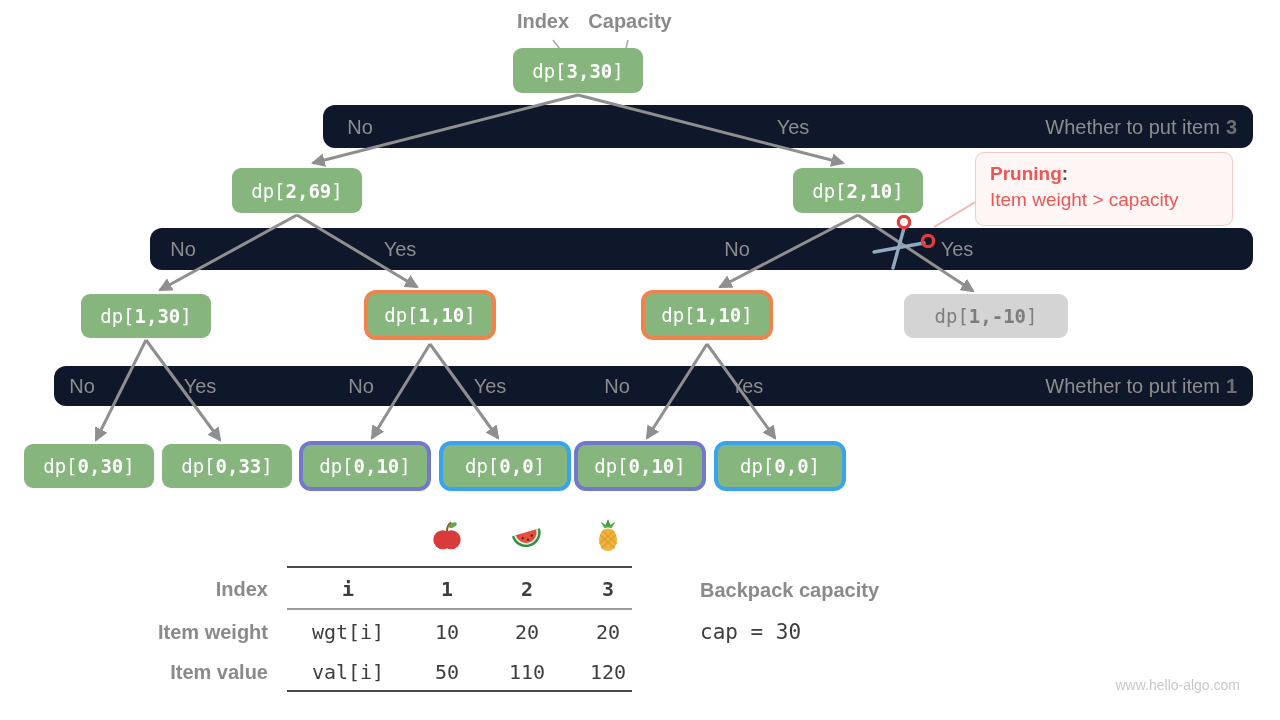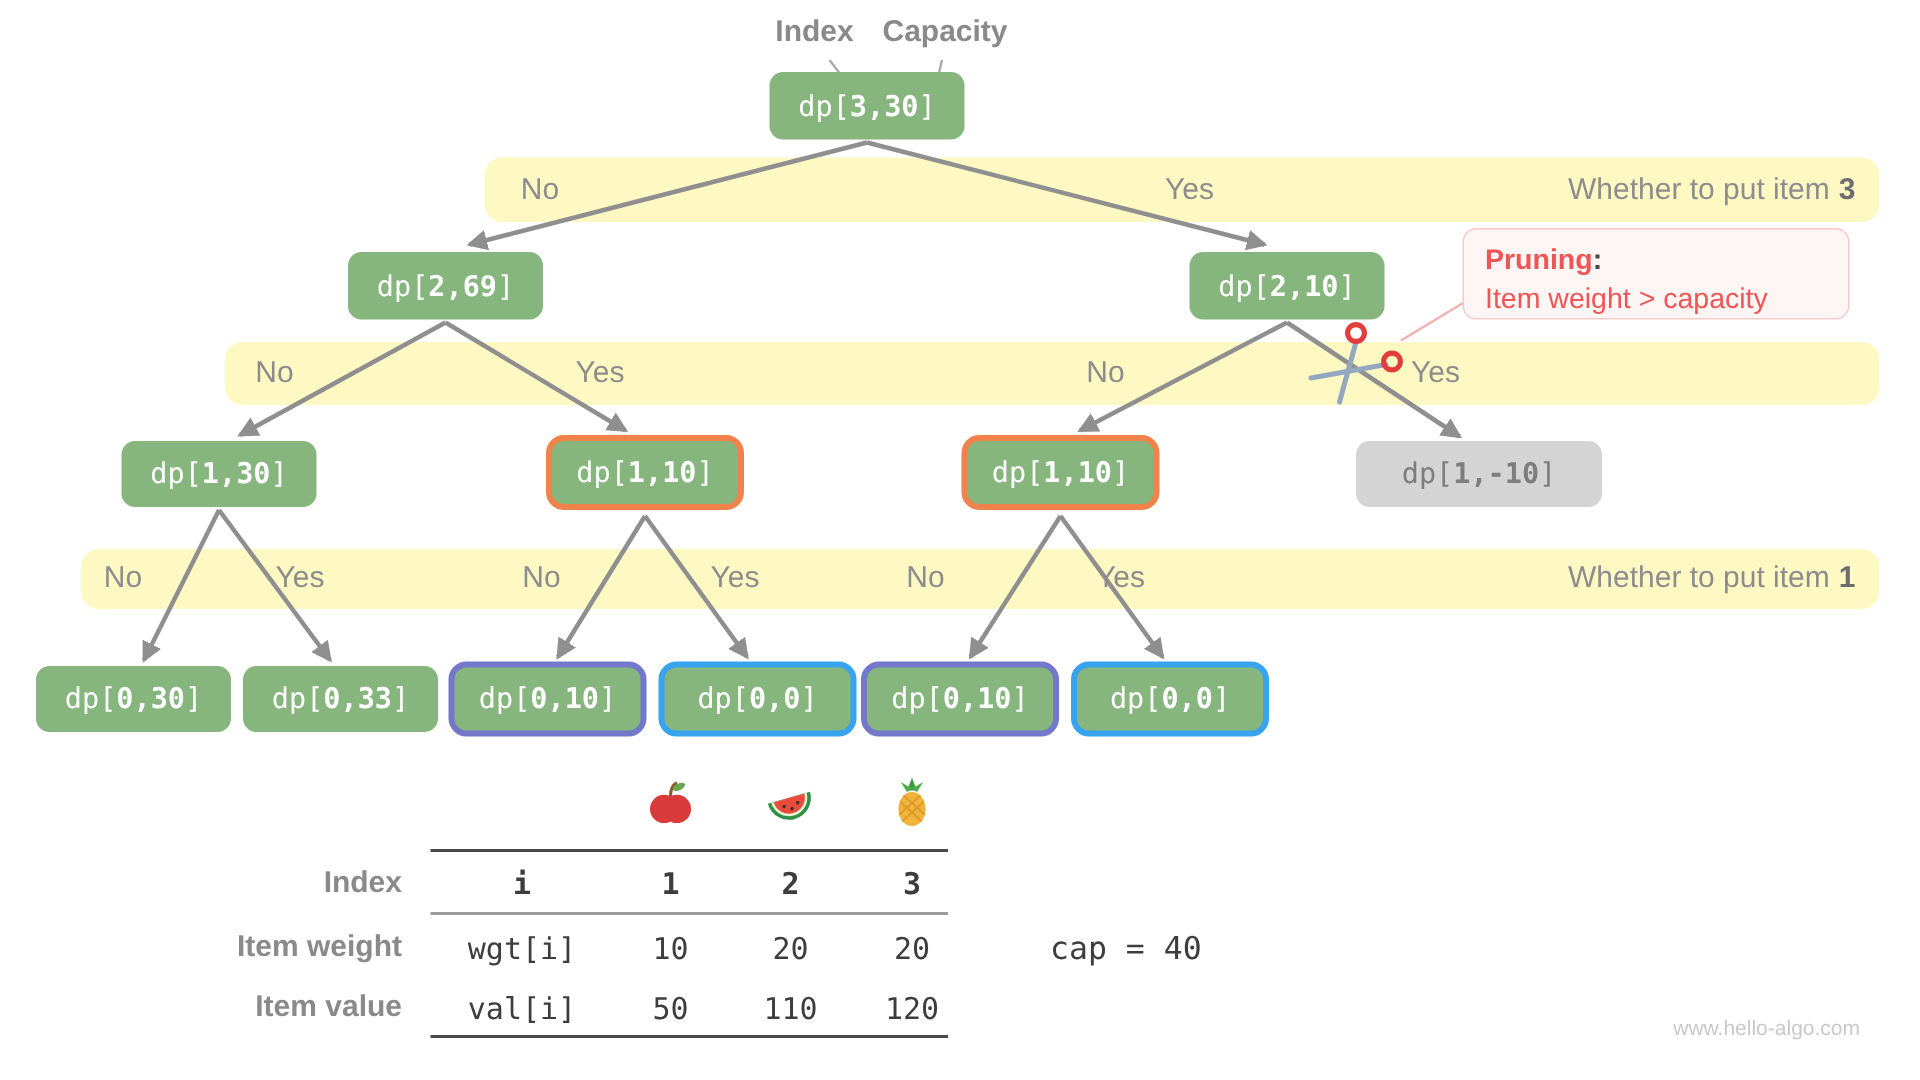--- a/index.html
+++ b/index.html
@@ -1,37 +1,37 @@
 <!DOCTYPE html>
 <html><head>
 <meta charset="utf-8">
 <style>
   html,body{margin:0;padding:0;background:#fff;}
   .page{position:relative;width:1280px;height:720px;background:#ffffff;overflow:hidden;
         font-family:"Liberation Sans",sans-serif;}
   
-  .band{position:absolute;background:#fef9c3;border-radius:12px;z-index:1;}
+  .band{position:absolute;background:#0f172a;border-radius:12px;z-index:1;}
   .bl{position:absolute;top:50%;transform:translate(-50%,-50%);font-size:20px;color:#8d8d8d;}
   .bq{position:absolute;right:16px;top:50%;transform:translateY(-50%);font-size:20px;color:#8d8d8d;white-space:nowrap;}
   .bq b{color:#6e6e6e;margin-left:6px;font-weight:bold;}
   
   .wires{position:absolute;left:0;top:0;z-index:2;pointer-events:none;}
   
   .node{position:absolute;z-index:3;box-sizing:border-box;display:flex;align-items:center;justify-content:center;
         border-radius:9px;background:#86b67e;color:#ffffff;
         font-family:"DejaVu Sans Mono","Liberation Mono",monospace;font-size:19px;white-space:nowrap;}
   .node b{font-weight:bold;}
   .node.orange{border:4px solid #f0824c;border-radius:12px;}
   .node.blue{border:4px solid #38a3ef;border-radius:12px;}
   .node.purple{border:4px solid #7478cb;border-radius:12px;}
   .node.gray{background:#d4d4d4;color:#7d7d7d;}
   
   .toplabel{position:absolute;z-index:3;transform:translateX(-50%);font-size:20px;font-weight:bold;color:#8a8a8a;}
   
-  .pruning{position:absolute;left:975px;top:152px;width:258px;height:61px;z-index:3;box-sizing:border-box;
+  .pruning{position:absolute;left:975px;top:152px;width:258px;height:74px;z-index:3;box-sizing:border-box;
            background:#fef5f5;border:1.5px solid #f6caca;border-radius:9px;padding:8px 14px;font-size:19px;line-height:26px;}
   .pruning .tt{color:#ee5555;font-weight:bold;}
   .pruning .cl{color:#4a4a4a;font-weight:bold;}
   .pruning .dt{color:#ee5555;display:block;}
   
   .cell{position:absolute;z-index:3;transform:translate(-50%,-50%);font-size:20px;color:#3d3d3d;
         font-family:"DejaVu Sans Mono","Liberation Mono",monospace;white-space:nowrap;}
   .cell.hd{font-weight:bold;}
   .rowlabel{position:absolute;z-index:3;transform:translateY(-50%);font-size:20px;font-weight:bold;color:#8a8a8a;white-space:nowrap;}
   .rule{position:absolute;z-index:3;left:287px;width:345px;background:#4a4a4a;}
@@ -225,17 +225,18 @@
   <span class="cell" style="left:348px;top:632px">wgt[i]</span>
   <span class="cell" style="left:447px;top:632px">10</span>
   <span class="cell" style="left:527px;top:632px">20</span>
   <span class="cell" style="left:608px;top:632px">20</span>
 
   <span class="cell" style="left:348px;top:672px">val[i]</span>
   <span class="cell" style="left:447px;top:672px">50</span>
   <span class="cell" style="left:527px;top:672px">110</span>
   <span class="cell" style="left:608px;top:672px">120</span>
 
-  <span class="cap-code" style="left:700px;top:620px">cap = 40</span>
+  <span class="cap-label" style="left:700px;top:579px">Backpack capacity</span>
+  <span class="cap-code" style="left:700px;top:620px">cap = 30</span>
 
   <span class="watermark">www.hello-algo.com</span>
 
 </div>
 
 </body></html>

